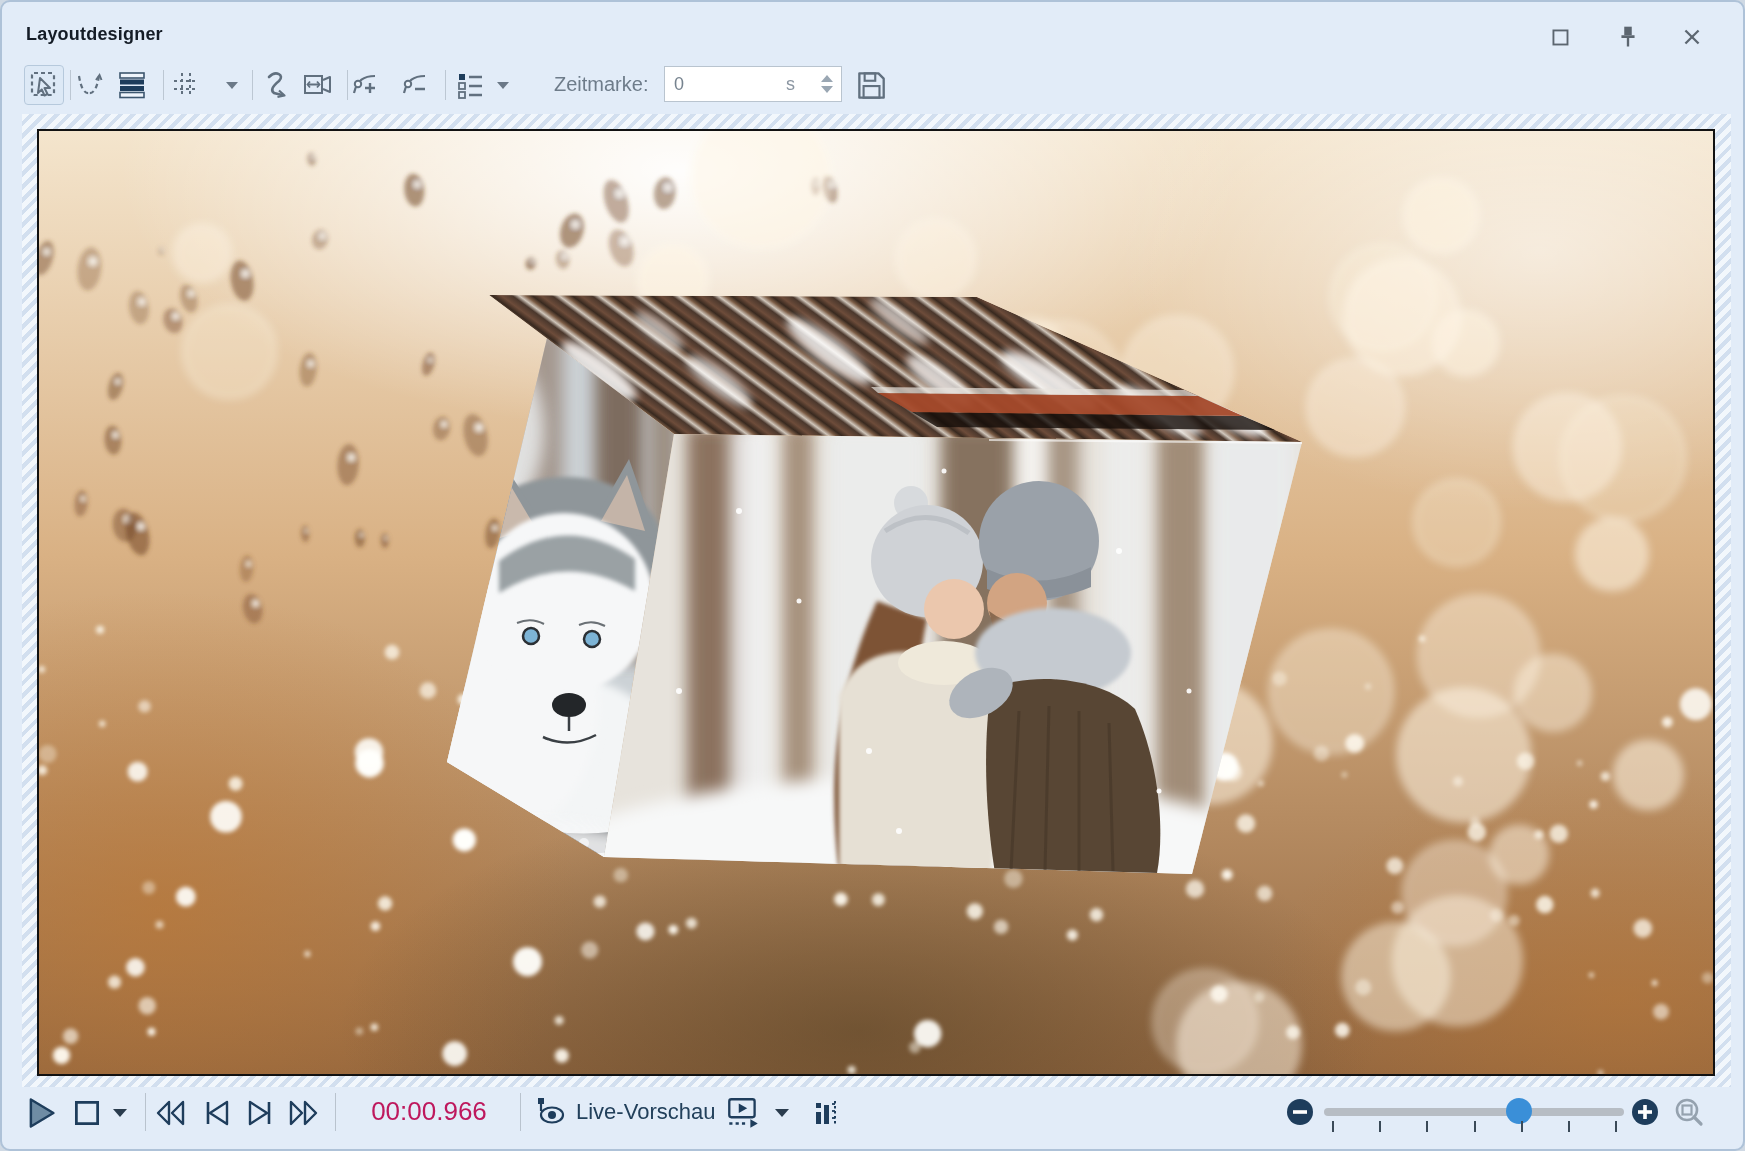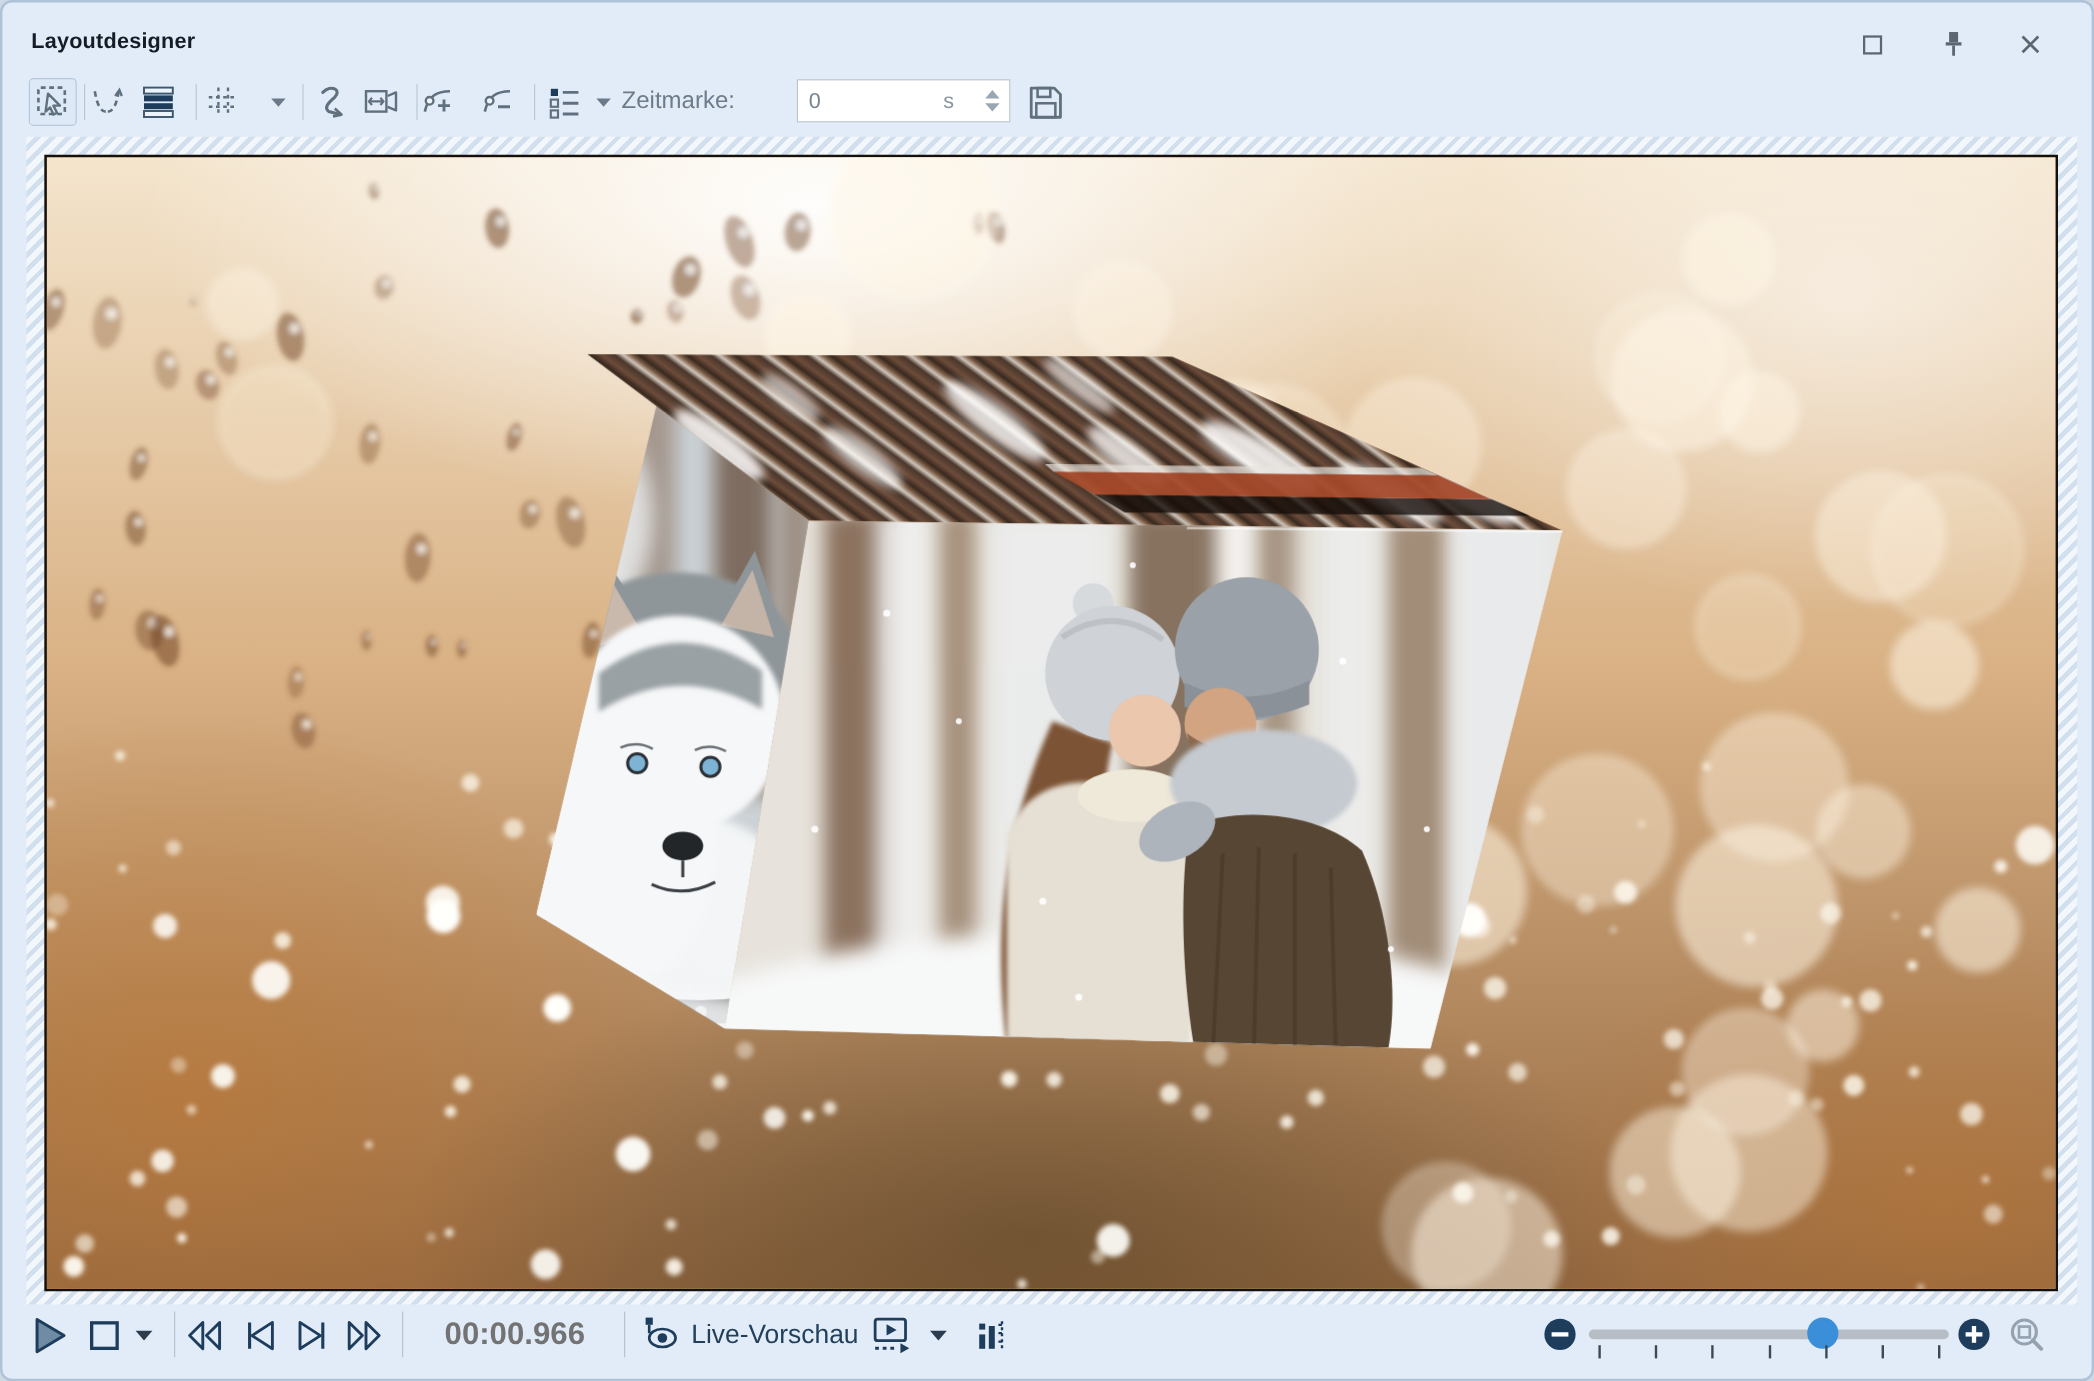--- a/index.html
+++ b/index.html
@@ -13,21 +13,21 @@
   .vsep{width:1px;background:#bcc7d3;}
   .zeit-label{font-size:20px;color:#6e7c8a;}
   .zeit-input{position:relative;width:178px;height:36px;background:#ffffff;border:1px solid #b9c4cf;display:flex;align-items:center;}
   .zeit-value{font-size:18px;color:#76838f;padding-left:9px;flex:1;}
   .zeit-unit{font-size:18px;color:#8a95a1;position:absolute;right:46px;top:7px;}
   .spinner{position:absolute;right:4px;top:2px;display:flex;flex-direction:column;justify-content:center;gap:4px;height:30px;width:20px;align-items:center;cursor:pointer;}
   .car-up{width:0;height:0;border-left:6px solid transparent;border-right:6px solid transparent;border-bottom:7px solid #9aa7b3;}
   .car-dn{width:0;height:0;border-left:6px solid transparent;border-right:6px solid transparent;border-top:7px solid #9aa7b3;}
   .hatch{background:repeating-linear-gradient(135deg,#f2f7fc 0 5px,#d2dfef 5px 9px);}
   .canvas{border:2px solid #111111;background:#c89b6e;overflow:hidden;}
-  .time-display{font-size:26px;color:#737373;font-weight:bold;}
+  .time-display{font-size:26px;color:#be185d;}
   .live-label{font-size:22px;color:#22405b;}
   .tsep{width:1px;background:#b9c3ce;}
   .zoom-track{background:#b7bdc4;border-radius:4px;cursor:pointer;}
   .zoom-thumb{position:absolute;top:-10px;width:26px;height:26px;border-radius:50%;background:#3a8fd8;cursor:pointer;}
   .tick{position:absolute;width:2px;height:11px;background:#3a4a58;}
   svg.ic{display:block;}
 </style>
 </head>
 <body>
 
@@ -140,21 +140,21 @@
       <line x1="16" y1="18" x2="29" y2="18" stroke="#61707f" stroke-width="2.4"></line>
       <line x1="16" y1="27" x2="29" y2="27" stroke="#61707f" stroke-width="2.4"></line>
     </svg>
   </div>
   <div class="abs icon-btn" style="left:487px;top:68px;width:28px;height:30px;">
     <svg class="ic" width="16" height="12" viewBox="0 0 16 12">
       <polygon points="2,3 14,3 8,10" fill="#6b7988"></polygon>
     </svg>
   </div>
 
-  <div class="abs" style="left:516px;top:71px;">
+  <div class="abs" style="left:552px;top:71px;">
     <span class="zeit-label">Zeitmarke:</span>
   </div>
   <div class="abs zeit-input" style="left:662px;top:64px;">
     <span class="zeit-value">0</span>
     <span class="zeit-unit">s</span>
     <div class="spinner">
       <div class="car-up"></div>
       <div class="car-dn"></div>
     </div>
   </div>

